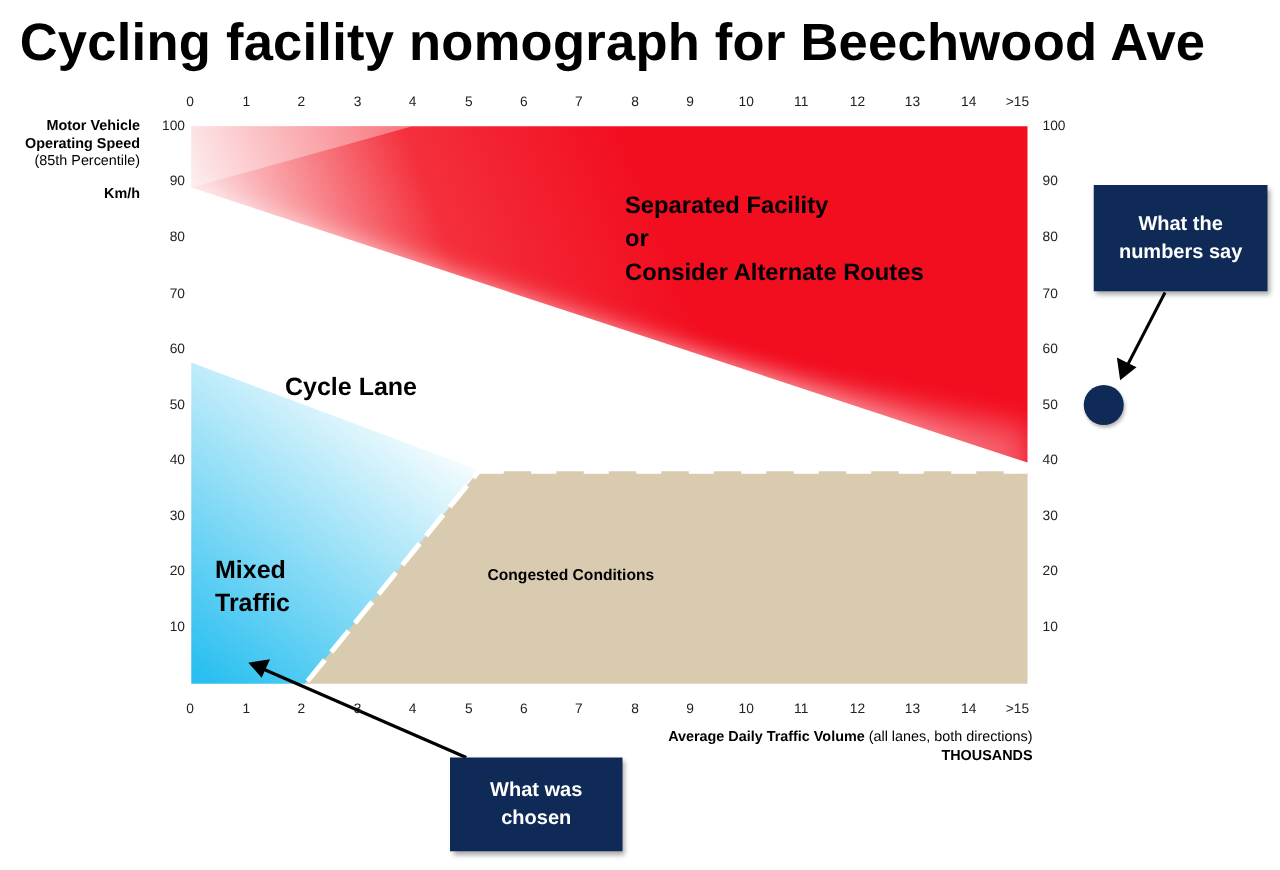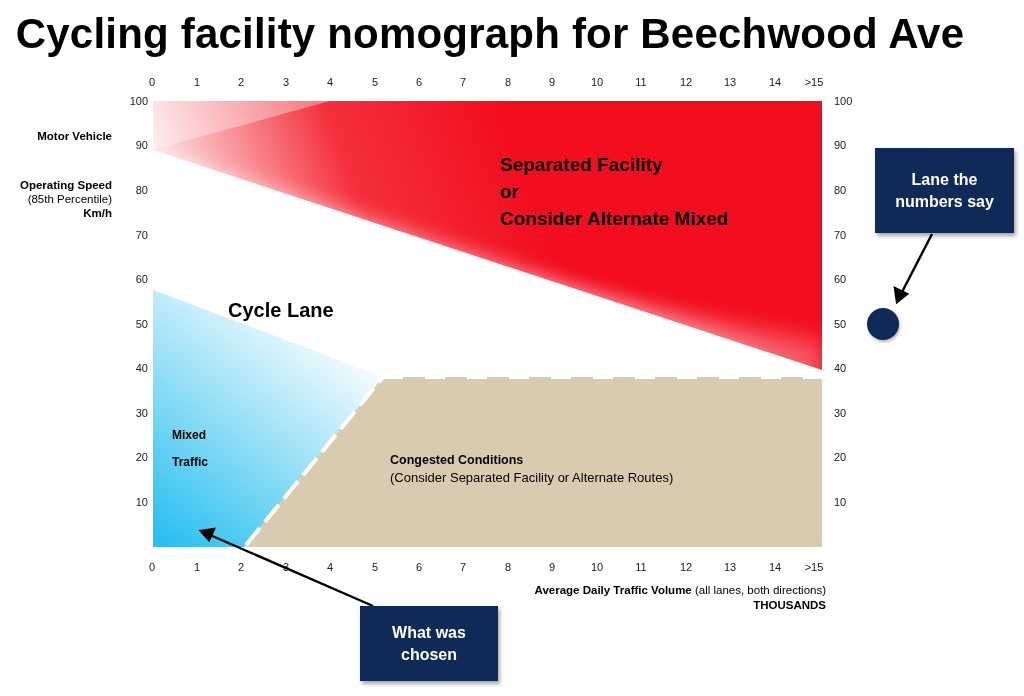--- a/index.html
+++ b/index.html
@@ -1,20 +1,20 @@
 <!DOCTYPE html>
 <html><head>
 <meta charset="utf-8">
 <style>
   html, body { margin:0; padding:0; background:#ffffff; }
   body { width:1024px; height:696px; position:relative; overflow:hidden; font-family:"Liberation Sans", sans-serif; color:#000; }
   .title { position:absolute; left:0; top:10px; width:980px; text-align:center; font-weight:bold; font-size:42px; letter-spacing:0.2px; }
   .ylabel { position:absolute; right:912px; top:94px; text-align:right; font-size:11.5px; line-height:14px; }
-  .ylabel .b { font-weight:bold;margin-top:35px; }
-  .ylabel .unit { font-weight:bold; margin-top:0; display:block; }
+  .ylabel .b { font-weight:bold; }
+  .ylabel .unit { font-weight:bold; margin-top:12px; display:block; }
   .tick { position:absolute; font-size:11px; color:#222; transform:translateX(-50%); }
   .ytick-l { position:absolute; font-size:11px; color:#222; width:30px; text-align:right; }
   .ytick-r { position:absolute; font-size:11px; color:#222; }
   svg.plot { position:absolute; left:0; top:0; }
   .zone-label { position:absolute; font-weight:bold; }
   .xlabel { position:absolute; right:198px; top:583px; font-size:11.5px; text-align:right; line-height:15px; }
   .callout { position:absolute; background:#0f2a57; color:#fff; font-weight:bold; font-size:16px; text-align:center; line-height:22px; box-shadow:2px 3px 4px rgba(0,0,0,0.35); display:flex; align-items:center; justify-content:center; }
   .dot { position:absolute; width:32px; height:32px; border-radius:50%; background:#0f2a57; box-shadow:1px 2px 3px rgba(0,0,0,0.3); }
 </style>
 </head>
@@ -137,40 +137,39 @@
   <span class="ytick-r" style="left:834px;top:318px">50</span>
   <span class="ytick-r" style="left:834px;top:362px">40</span>
   <span class="ytick-r" style="left:834px;top:407px">30</span>
   <span class="ytick-r" style="left:834px;top:451px">20</span>
   <span class="ytick-r" style="left:834px;top:496px">10</span>
 </div>
 
 <div class="zone-label" style="left:500px;top:151px;width:300px;font-size:19px;line-height:27px;">
   <div>Separated Facility</div>
   <div>or</div>
-  <div>Consider Alternate Mixed</div>
+  <div>Consider Alternate Routes</div>
 </div>
 <div class="zone-label" style="left:228px;top:299px;width:150px;font-size:20px;">Cycle Lane</div>
-<div class="zone-label" style="left:172px;top:422px;width:100px;font-size:12px;line-height:27px;">
+<div class="zone-label" style="left:172px;top:443px;width:100px;font-size:20px;line-height:27px;">
   <div>Mixed</div>
   <div>Traffic</div>
 </div>
 <div class="zone-label" style="left:390px;top:451px;width:400px;font-size:12.5px;line-height:18px;">
   <div>Congested Conditions</div>
-  <div style="font-weight:normal;font-size:13px">(Consider Separated Facility or Alternate Routes)</div>
 </div>
 
 <div class="xlabel">
   <div><span style="font-weight:bold">Average Daily Traffic Volume</span><span> (all lanes, both directions)</span></div>
   <div style="font-weight:bold">THOUSANDS</div>
 </div>
 
 <div class="callout" style="left:875px;top:148px;width:139px;height:85px;">
   <div>
-    <div>Lane the</div>
+    <div>What the</div>
     <div>numbers say</div>
   </div>
 </div>
 <div class="dot" style="left:867px;top:308px;"></div>
 
 <div class="callout" style="left:360px;top:606px;width:138px;height:75px;">
   <div>
     <div>What was</div>
     <div>chosen</div>
   </div>

